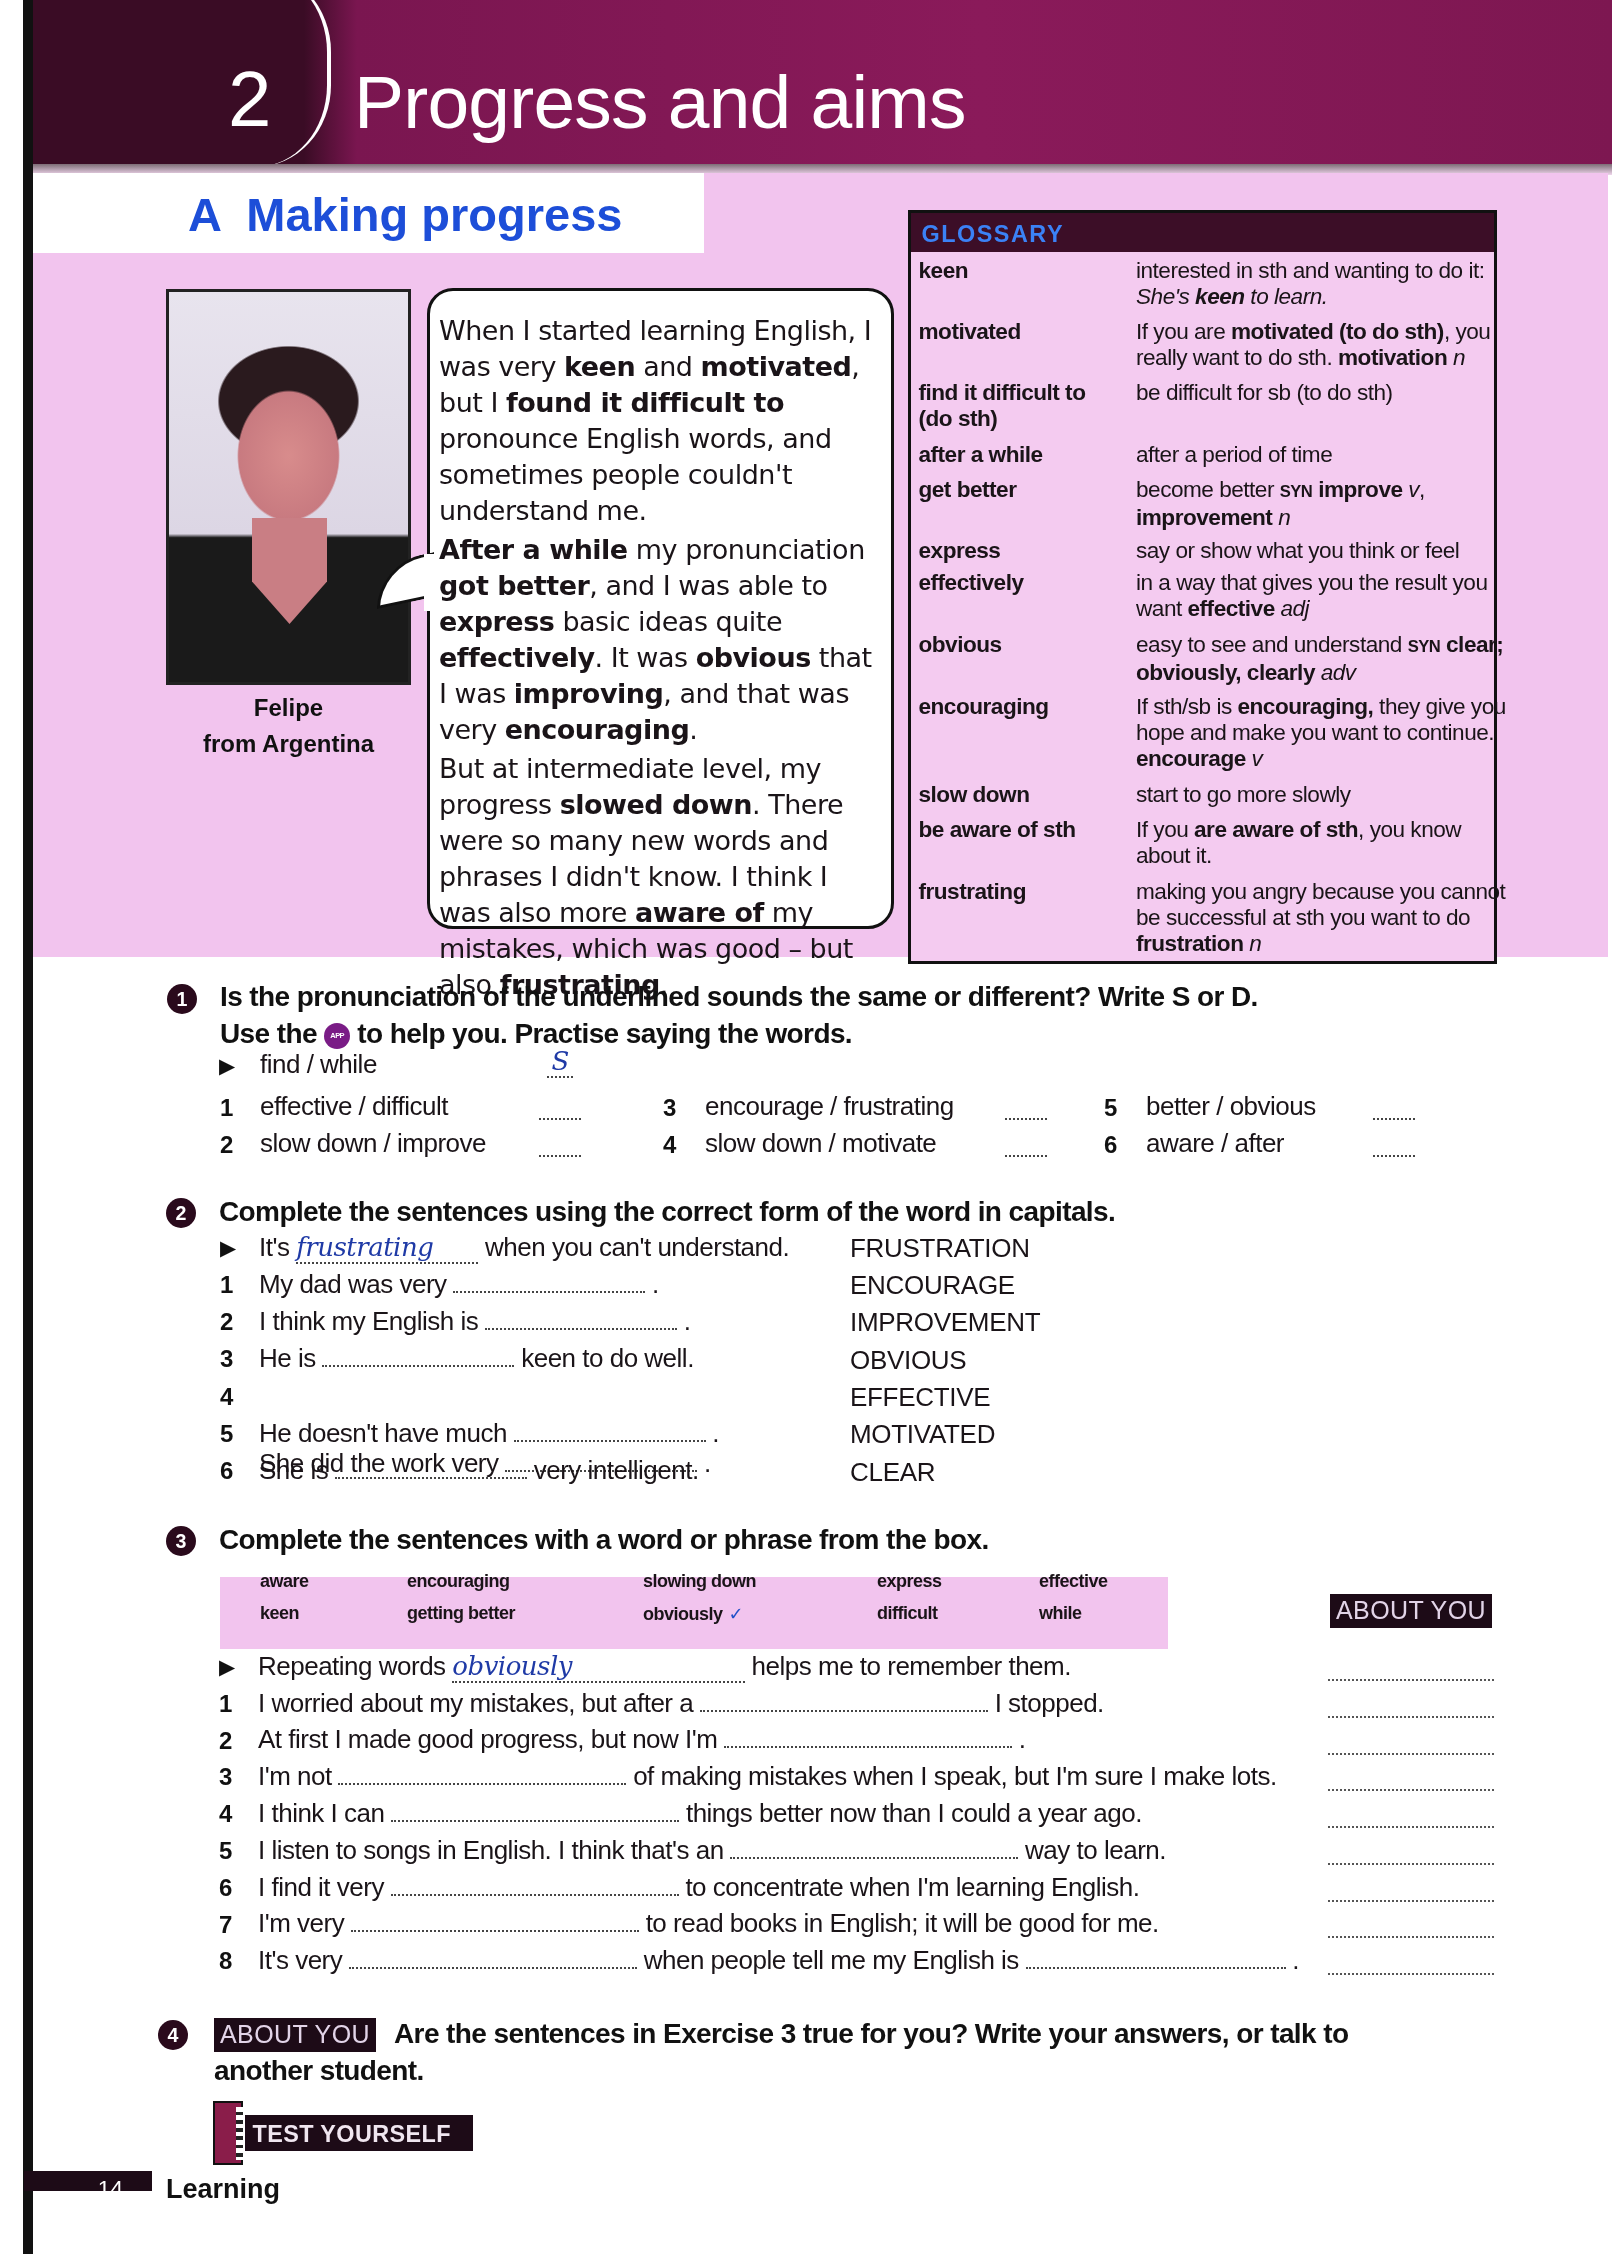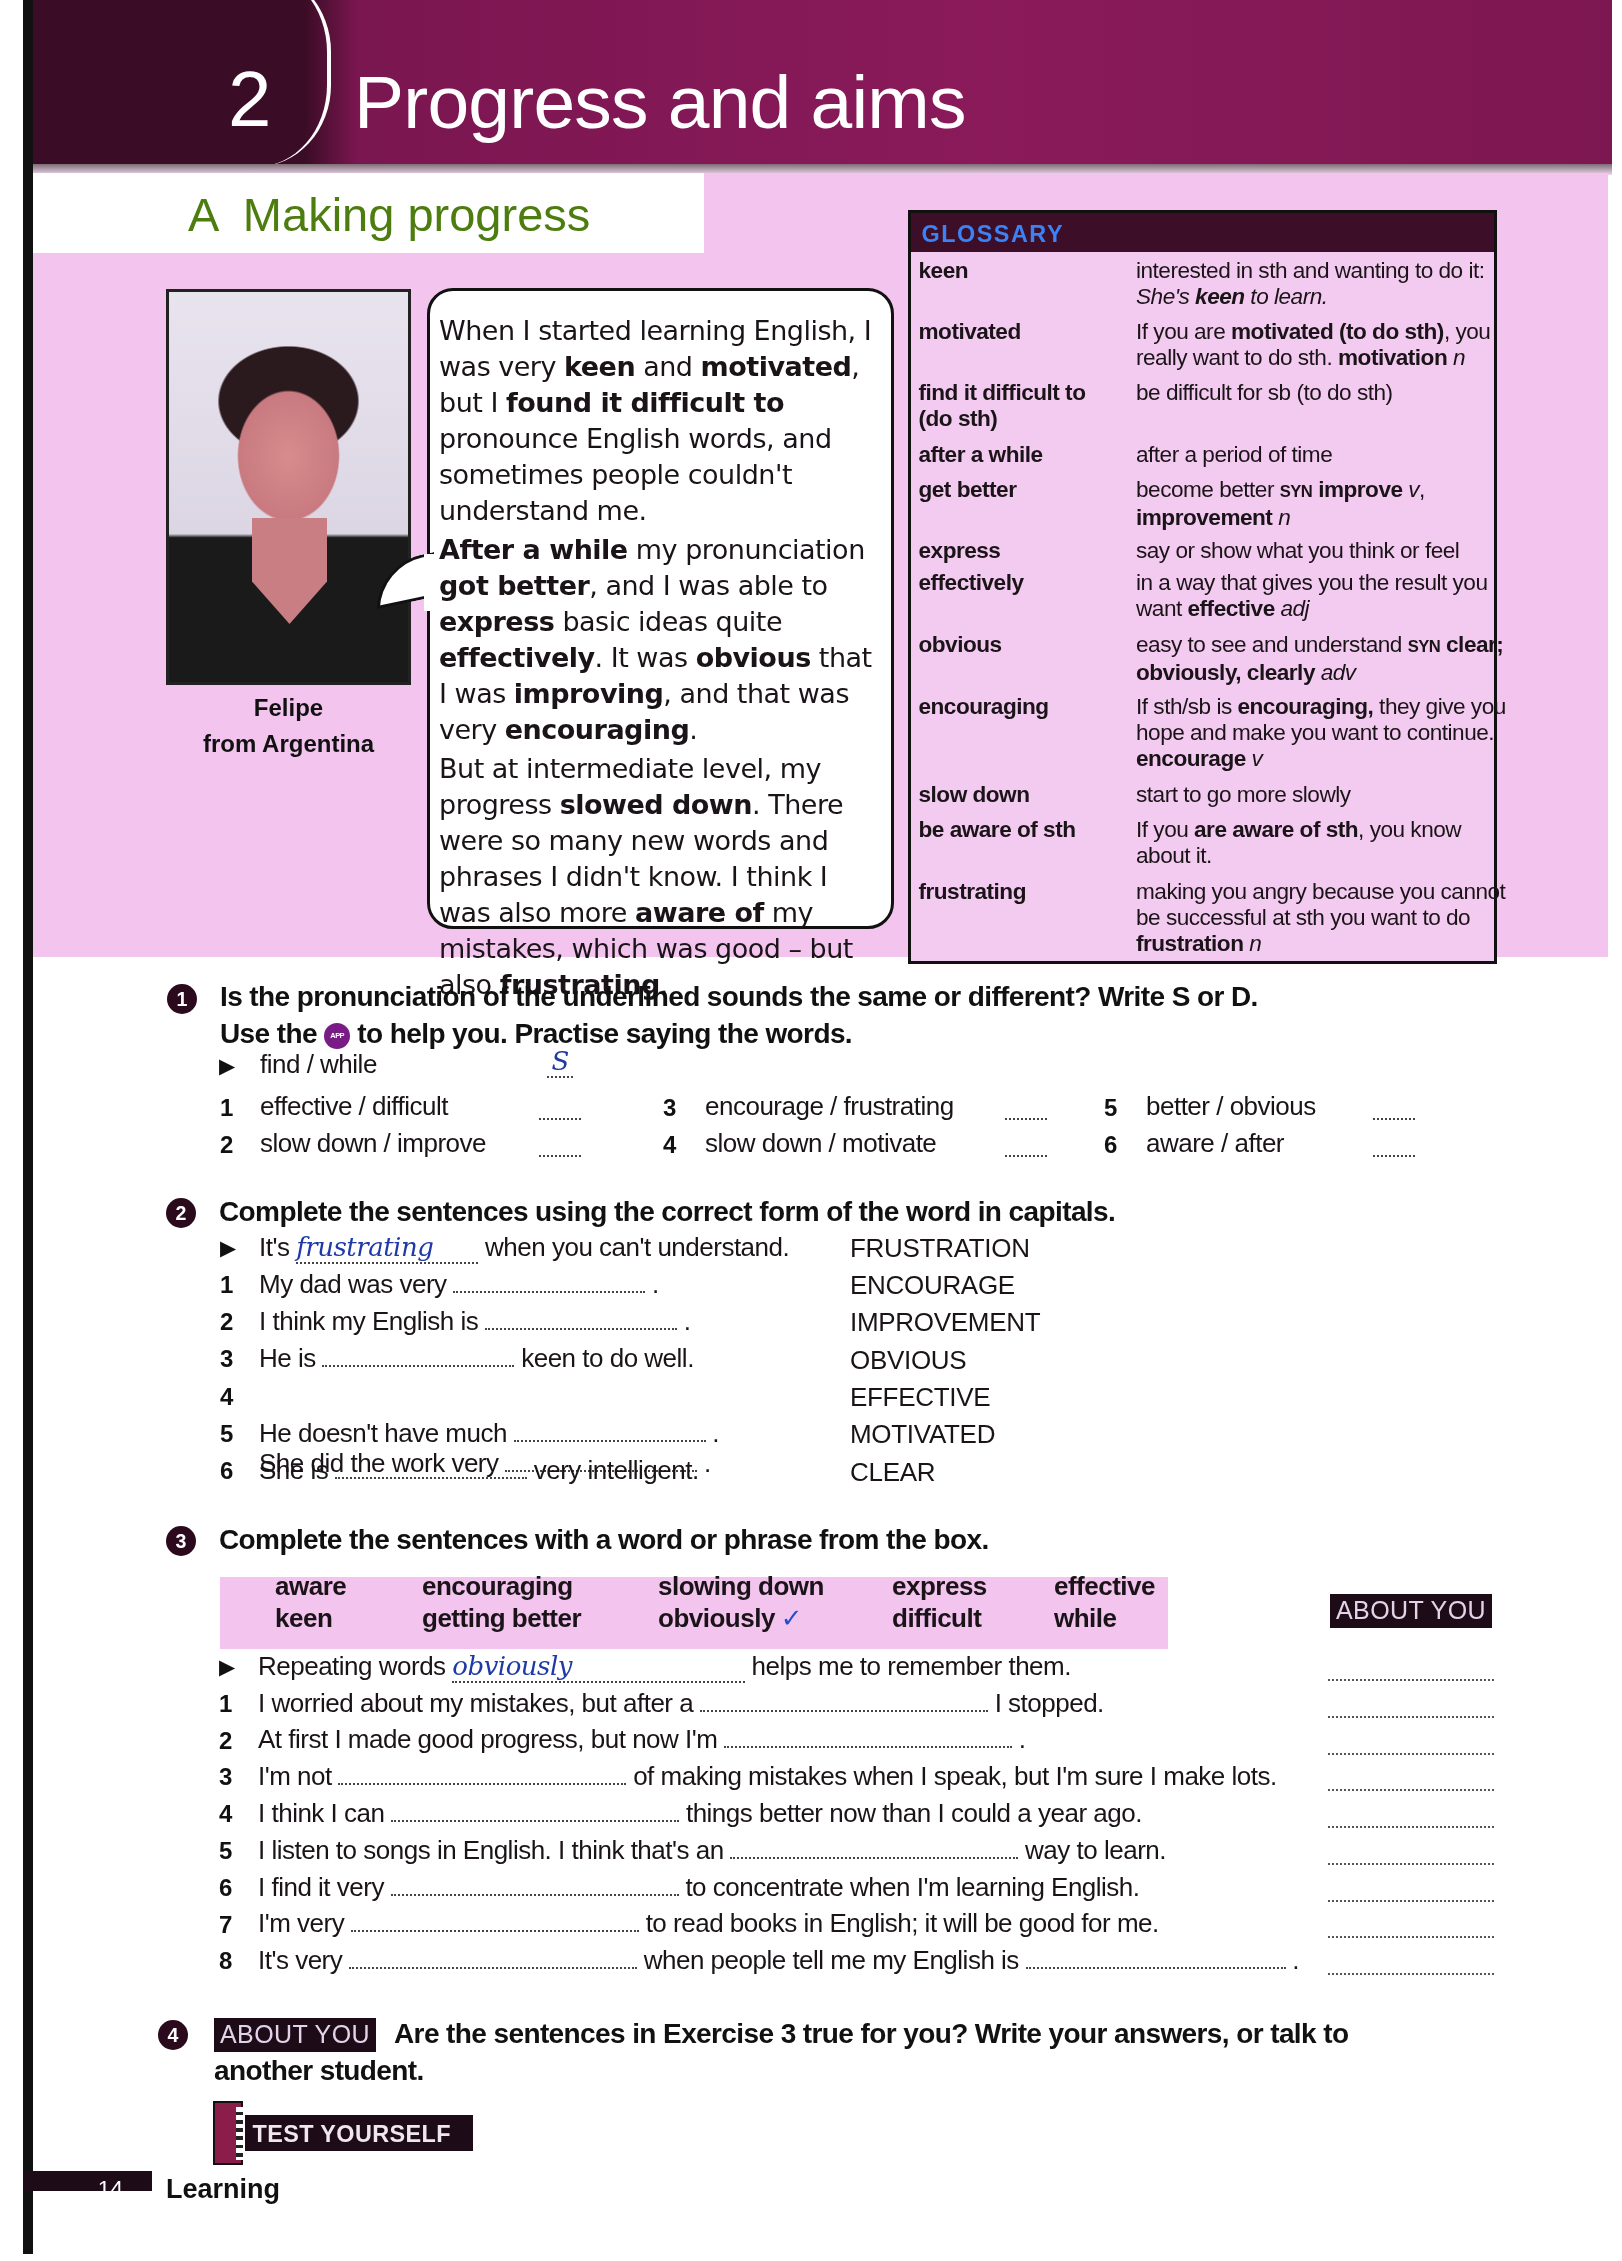--- a/index.html
+++ b/index.html
@@ -14,21 +14,21 @@
             background: linear-gradient(90deg, #3a0c25 0px, #3a0c25 271px, #7a1650 324px, #8a1a5a 60%, #7d1751 100%); }
   .banner-num { position: absolute; left: 228px; top: 54px; font-size: 78px; color: #fff; font-weight: normal; }
   .banner-arc { position: absolute; left: 256px; top: -30px; width: 75px; height: 197px; border-right: 4.5px solid #fff; border-radius: 0 90px 90px 0 / 0 98px 98px 0; }
   .banner-title { position: absolute; left: 354px; top: 59px; font-size: 75px; color: #fff; letter-spacing: -0.8px; }
 
   .banner-shadow { position: absolute; left: 33px; top: 164px; width: 1579px; height: 10.6px; background: linear-gradient(#7d6d76, #efd6ec); }
 
   
   .pink-zone { position: absolute; left: 33px; top: 173px; width: 1575px; height: 784px; background: #f2c4ee; }
   .section-heading-box { position: absolute; left: 33px; top: 173px; width: 671px; height: 80px; background: #ffffff; }
-  .section-heading { position: absolute; left: 188px; top: 187px; font-size: 47px; font-weight: normal; color: #4d7c0f; }
+  .section-heading { position: absolute; left: 188px; top: 187px; font-size: 47px; font-weight: bold; color: #1d4ed8; }
 
   
   .photo { position: absolute; left: 166px; top: 289px; width: 245px; height: 396px; border: 3px solid #222;
            background: radial-gradient(ellipse 83px 106px at 50% 42%, #d88c8c 0%, #c87a80 60%, transparent 62%),
                        radial-gradient(ellipse 106px 83px at 50% 28%, #2a1a1e 0%, #2a1a1e 65%, transparent 67%),
                        linear-gradient(180deg, #e8e4ee 0%, #dcd6e4 62%, #1a1a1a 63%, #1a1a1a 100%); overflow: hidden; }
   .photo-neck { position: absolute; left: 83px; top: 226px; width: 75px; height: 106px; background: #c97e84; clip-path: polygon(0 0, 100% 0, 100% 60%, 50% 100%, 0 60%); }
   .person-name { position: absolute; left: 166px; top: 690px; width: 245px; text-align: center; font-size: 24px; font-weight: bold; line-height: 36px; color: #111; }
 
   
@@ -54,21 +54,21 @@
   .ex-title { position: absolute; font-size: 28px; font-weight: bold; color: #111; letter-spacing: -0.6px; }
   .ex-line { position: absolute; font-size: 26px; color: #1a1418; letter-spacing: -0.5px; white-space: nowrap; }
   .bullet { position: absolute; font-size: 21px; color: #111; }
   .num { position: absolute; font-size: 24px; font-weight: bold; color: #111; }
   .dots { display: inline-block; border-bottom: 2.3px dotted #444; height: 21px; vertical-align: baseline; }
   .hw { color: #1f3aa6; font-family: "DejaVu Serif", serif; font-style: italic; font-size: 26px; }
   .caps { position: absolute; font-size: 26px; color: #1a1418; letter-spacing: -0.3px; }
   .mini-icon { display: inline-block; width: 26px; height: 26px; border-radius: 50%; background: #7a1c86; vertical-align: middle; color: #fff; font-size: 7.5px; line-height: 26px; text-align: center; }
 
   .word-box { position: absolute; left: 220px; top: 1577px; width: 948px; height: 72px; background: #f2c4ee; }
-  .wb-word { position: absolute; font-size: 26px; font-weight: bold; color: #1a1418; letter-spacing: -0.5px; margin-left: 15px; }
+  .wb-word { position: absolute; font-size: 18px; font-weight: bold; color: #1a1418; letter-spacing: -0.5px; }
   .check { color: #2250c8; font-weight: bold; }
 
   .about-badge { position: absolute; background: #1d0b17; color: #e2d4e8; font-size: 25px; padding: 2.3px 6px; letter-spacing: 0.4px; }
 
   .ans-line { position: absolute; left: 1328px; width: 166px; border-bottom: 2.3px dotted #555; height: 3px; }
 
   .test-yourself { position: absolute; left: 213px; top: 2101px; width: 260px; height: 47px; }
   .ty-book { position: absolute; left: 0; top: 0; width: 30px; height: 64px; background: #8a1d4a; border: 2.3px solid #111; }
   .ty-spiral { position: absolute; left: 22.6px; top: 6px; width: 7.5px; height: 53px; background: repeating-linear-gradient(#fff 0 4.5px, #222 4.5px 8.3px); }
   .ty-label { position: absolute; left: 32px; top: 14.3px; width: 228px; height: 36px; background: #1d0b17; color: #f0e6f0; font-size: 23.4px; font-weight: bold; padding: 5.3px 7.5px; letter-spacing: 0.4px; }

